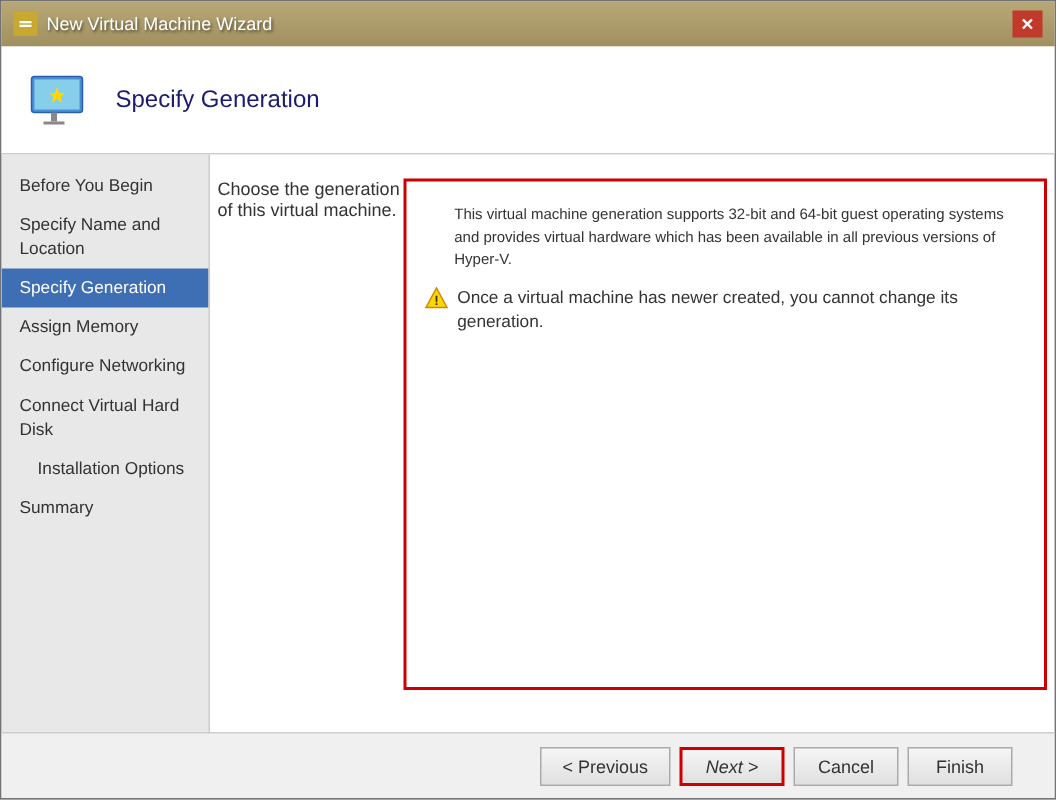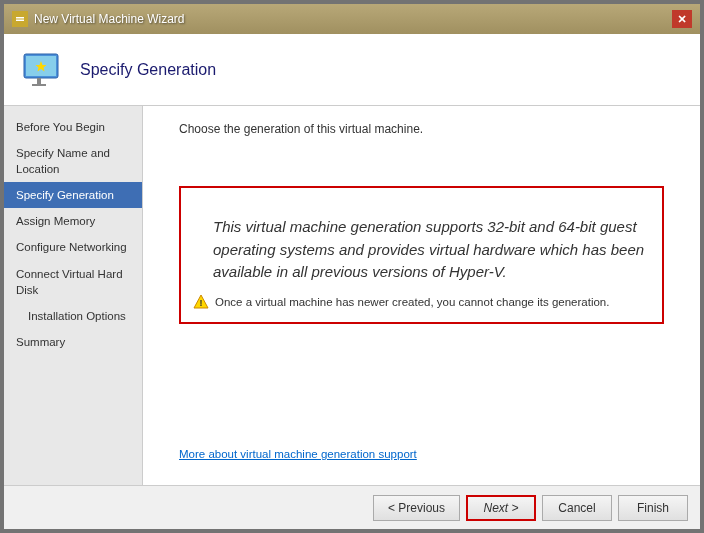--- a/index.html
+++ b/index.html
@@ -11,21 +11,21 @@
       justify-content: center;
       align-items: center;
       width: 704px;
       height: 533px;
       overflow: hidden;
     }
     .window {
       width: 704px;
       height: 533px;
       background: #f0f0f0;
-      border: 4px solid #737373;
+      border: 1px solid #737373;
       display: flex;
       flex-direction: column;
     }
     .title-bar {
       background: linear-gradient(to bottom, #b8a878, #a09060);
       height: 30px;
       display: flex;
       align-items: center;
       justify-content: space-between;
       padding: 0 8px;
@@ -106,26 +106,25 @@
     }
     .sidebar-item.active {
       background: #3e6eb4;
       color: white;
     }
     .sidebar-item.sub {
       padding-left: 24px;
     }
     .main-content {
       flex: 1;
-      padding: 16px 36px;
+      padding: 16px 5px;
       background: white;
       overflow-y: auto;
       display: flex;
-      flex-direction: column;
-      gap: 38px;
+      flex-direction: row;
     }
     .instruction-text {
       font-size: 12px;
       color: #333;
       margin-bottom: 12px;
     }
     .options-box {
       border: 2px solid #cc0000;
       padding: 12px;
       margin-bottom: 12px;
@@ -145,26 +144,25 @@
     .radio-input {
       margin-top: 2px;
       flex-shrink: 0;
     }
     .option-title {
       font-size: 12px;
       font-weight: bold;
       color: #333;
     }
     .option-desc {
-      font-size: 15px;
-      color: #333;
-      margin-top: 16px;
+      font-size: 10px;
+      color: #333;
+      margin-top: 3px;
       line-height: 1.5;
       padding-left: 20px;
-      font-style: italic;
     }
     .warning-row {
       display: flex;
       align-items: flex-start;
       gap: 6px;
       margin-top: 10px;
     }
     .warning-icon {
       width: 16px;
       height: 16px;
@@ -184,21 +182,21 @@
     }
     .link-text {
       color: #0066cc;
       text-decoration: underline;
       cursor: pointer;
       font-size: 11.5px;
     }
     .footer {
       background: #f0f0f0;
       border-top: 1px solid #ccc;
-      padding: 8px 12px;
+      padding: 8px 28px;
       display: flex;
       justify-content: flex-end;
       gap: 6px;
       flex-shrink: 0;
       height: 44px;
       align-items: center;
     }
     .btn {
       padding: 4px 14px;
       min-width: 70px;
@@ -283,23 +281,20 @@
               <polygon points="8,1 15,14 1,14" fill="#ffd700" stroke="#cc8800" stroke-width="1"></polygon>
               <text x="8" y="12" text-anchor="middle" font-size="9" font-weight="bold" fill="#333">!</text>
             </svg>
           </div>
           <span class="warning-text">Once a virtual machine has newer created, you cannot change its generation.</span>
         </div>
       </div>
 
       <div class="spacer"></div>
 
-      <div class="link-area">
-        <a class="link-text" href="#">More about virtual machine generation support</a>
-      </div>
     </div>
   </div>
 
   <div class="footer">
     <button class="btn">&lt; Previous</button>
     <button class="btn btn-next">Next &gt;</button>
     <button class="btn">Cancel</button>
     <button class="btn">Finish</button>
   </div>
 </div>

